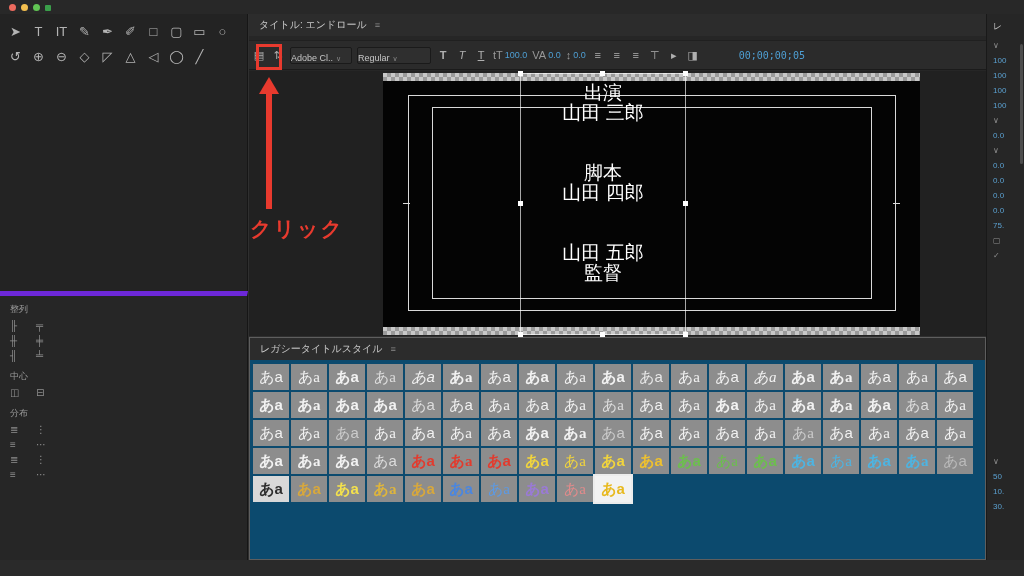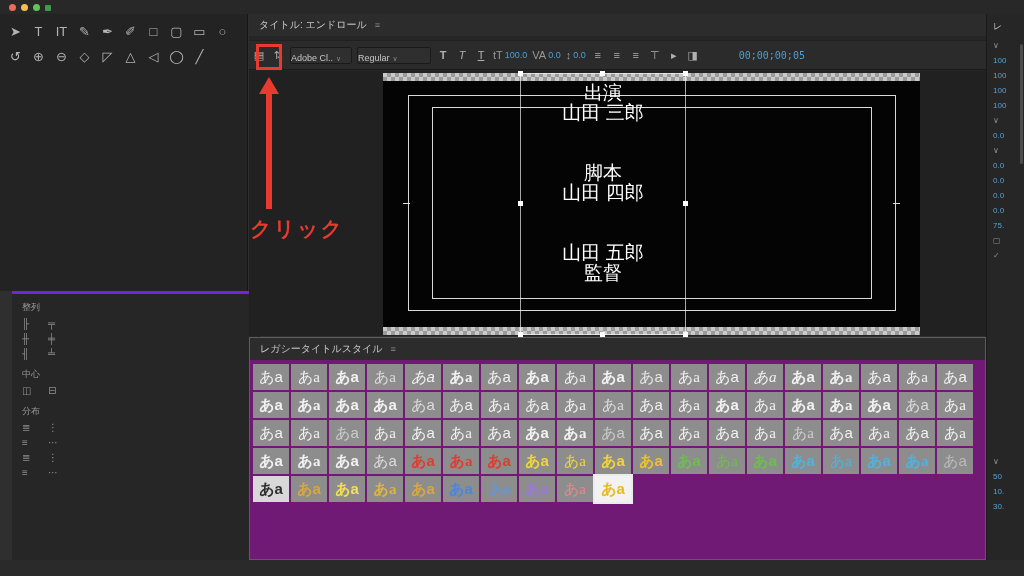--- a/index.html
+++ b/index.html
@@ -12,21 +12,21 @@
 .tl{position:absolute;top:4px;width:7px;height:7px;border-radius:50%}
 .tl.r{left:9px;background:#ec6a5e}.tl.y{left:21px;background:#f4bf4f}.tl.g{left:33px;background:#61c454}
 .appdot{position:absolute;top:5px;left:45px;width:6px;height:6px;background:#3a9e4a;border-radius:1px}
 
 
 .tools-panel{position:absolute;left:0;top:14px;width:248px;height:277px;background:#232323;border-right:1px solid #161616}
 .tools-grid{display:flex;flex-wrap:wrap;padding:5px 4px;width:244px}
 .tool{width:23px;height:25px;display:flex;align-items:center;justify-content:center;color:#b4b4b4;font-size:13px;cursor:default}
 
 
-.align-panel{position:absolute;left:12px;top:291px;width:248px;height:269px;background:#262626;border-right:1px solid #161616;border-top:3px solid #6d28d9}
+.align-panel{position:absolute;left:0;top:291px;width:248px;height:269px;background:#262626;border-right:1px solid #161616;border-top:5px solid #6d28d9}
 .sec-label{font-size:9px;color:#9a9a9a;padding:7px 0 2px 10px}
 .icon-grid{display:flex;flex-wrap:wrap;width:64px;padding-left:10px}
 .icon-grid.row{width:80px}
 .mini{width:26px;height:15px;color:#8f8f8f;font-size:10px;display:flex;align-items:center}
 
 
 .title-panel{position:absolute;left:249px;top:14px;width:737px;height:322px;background:#262626}
 .panel-header{height:22px;display:flex;align-items:center;gap:8px;padding-left:10px;font-size:10px;color:#c8c8c8;background:#2c2c2c}
 .hamburger{color:#8a8a8a;font-size:9px}
 .toolbar{position:absolute;left:0;top:26px;right:0;height:30px;background:#2b2b2b;border-top:1px solid #202020;border-bottom:1px solid #1b1b1b;display:flex;align-items:center;gap:5px;padding:0 3px}
@@ -55,21 +55,21 @@
 .credits{position:absolute;left:137px;top:2px;width:166px}
 .cline{height:20px;line-height:20px;font-size:19px;color:#fff;text-align:center;white-space:pre}
 
 
 .hl-box{position:absolute;left:256px;top:44px;width:26px;height:26px;border:3px solid #e83a2e;z-index:6}
 .arr-head{position:absolute;left:259px;top:77px;width:0;height:0;border-left:10px solid transparent;border-right:10px solid transparent;border-bottom:17px solid #e83a2e;z-index:6}
 .arr-shaft{position:absolute;left:266px;top:92px;width:6px;height:117px;background:#e83a2e;z-index:6}
 .click-label{position:absolute;left:250px;top:215px;font-size:21px;font-weight:bold;color:#e83a2e;letter-spacing:2px;z-index:6}
 
 
-.styles-panel{position:absolute;left:249px;top:337px;width:737px;height:223px;background:#701a75;border:1px solid #5e5e5e}
+.styles-panel{position:absolute;left:249px;top:337px;width:737px;height:223px;background:#0c4a6e;border:1px solid #5e5e5e}
 .styles-panel .panel-header{background:#2c2c2c}
 .swgrid{position:absolute;left:3px;top:26px;width:731px;display:flex;flex-wrap:wrap;gap:2px}
 .sw{width:36px;height:26px;background:#8d8d8d;display:flex;align-items:center;justify-content:center;font-size:15px;color:#f2f2f2;cursor:default}
 .sw.sf{font-family:"Liberation Serif","DejaVu Serif",serif}
 .sw.sel{outline:2px solid #ececec}
 
 
 .props-panel{position:absolute;left:986px;top:14px;width:38px;height:546px;background:#262626;border-left:1px solid #191919}
 .props-header{font-size:9px;color:#bbb;padding:6px 0 3px 6px}
 .plist{position:absolute;left:0;top:24px;right:5px}

